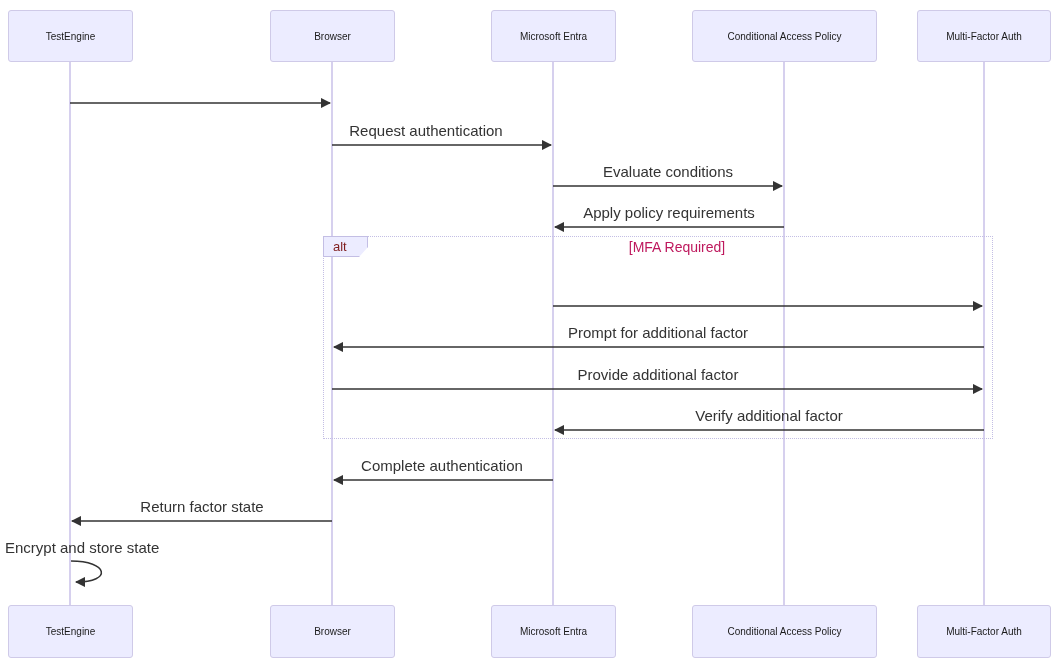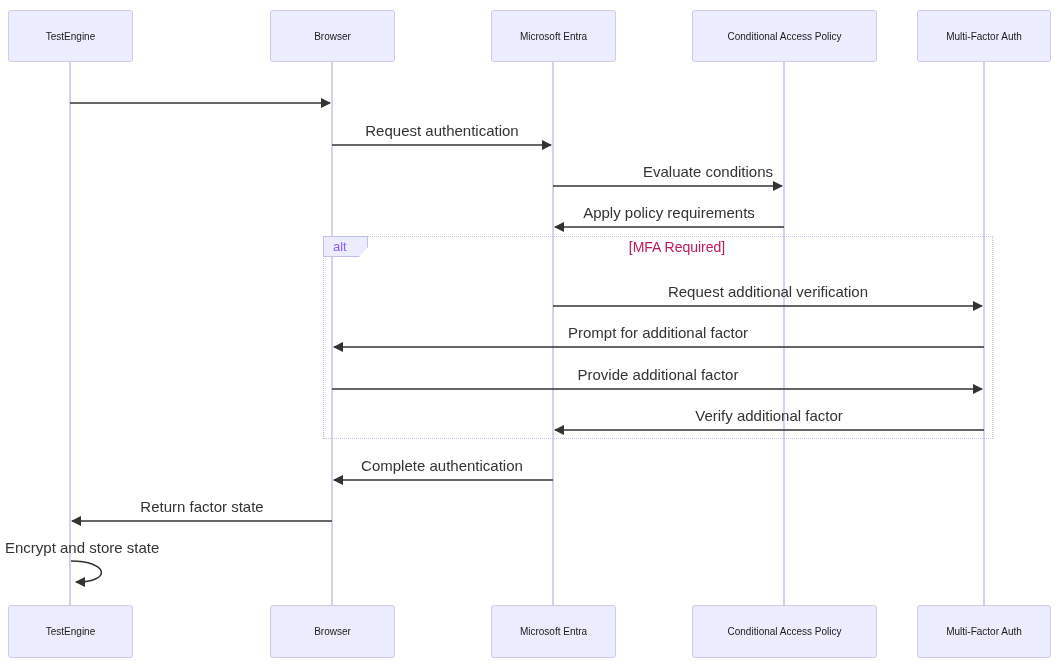--- a/index.html
+++ b/index.html
@@ -69,21 +69,21 @@
     position: absolute;
     left: 323px;
     top: 236px;
     width: 45px;
     height: 21px;
     background: #ECECFF;
     border: 1px solid #c3bee4;
     box-sizing: border-box;
     clip-path: polygon(0 0, 100% 0, 100% 52%, 80% 100%, 0 100%);
     font-size: 13px;
-    color: #8b5cf6;
+    color: #7f1d1d;
     line-height: 20px;
     padding-left: 9px;
     z-index: 4;
   }
   .alt-condition {
     position: absolute;
     left: 677px;
     top: 239px;
     transform: translateX(-50%);
     font-size: 14px;
@@ -119,24 +119,23 @@
     <line x1="784" y1="227" x2="555" y2="227" stroke="#333333" stroke-width="1.5" marker-end="url(#ah)"></line>
     <line x1="553" y1="306" x2="982" y2="306" stroke="#333333" stroke-width="1.5" marker-end="url(#ah)"></line>
     <line x1="984" y1="347" x2="334" y2="347" stroke="#333333" stroke-width="1.5" marker-end="url(#ah)"></line>
     <line x1="332" y1="389" x2="982" y2="389" stroke="#333333" stroke-width="1.5" marker-end="url(#ah)"></line>
     <line x1="984" y1="430" x2="555" y2="430" stroke="#333333" stroke-width="1.5" marker-end="url(#ah)"></line>
     <line x1="553" y1="480" x2="334" y2="480" stroke="#333333" stroke-width="1.5" marker-end="url(#ah)"></line>
     <line x1="332" y1="521" x2="72" y2="521" stroke="#333333" stroke-width="1.5" marker-end="url(#ah)"></line>
     <path d="M 71 561 C 108 561 113 582 76 582" fill="none" stroke="#333333" stroke-width="1.5" marker-end="url(#ah)"></path>
   </svg>
 
-  <div class="msg" style="left:442px;top:122px">Request authentication</div>
-  <div class="msg" style="left:708px;top:163px">Evaluate conditions</div>
+  <div class="msg" style="left:426px;top:122px">Request authentication</div>
+  <div class="msg" style="left:668px;top:163px">Evaluate conditions</div>
   <div class="msg" style="left:669px;top:204px">Apply policy requirements</div>
-  <div class="msg" style="left:768px;top:283px">Request additional verification</div>
   <div class="msg" style="left:658px;top:324px">Prompt for additional factor</div>
   <div class="msg" style="left:658px;top:366px">Provide additional factor</div>
   <div class="msg" style="left:769px;top:407px">Verify additional factor</div>
   <div class="msg" style="left:442px;top:457px">Complete authentication</div>
   <div class="msg" style="left:202px;top:498px">Return factor state</div>
   <div class="msg msg-left" style="left:5px;top:539px">Encrypt and store state</div>
 
   <div class="actor-box actor-top" style="left:8px;width:125px">TestEngine</div>
   <div class="actor-box actor-top" style="left:270px;width:125px">Browser</div>
   <div class="actor-box actor-top" style="left:491px;width:125px">Microsoft Entra</div>

